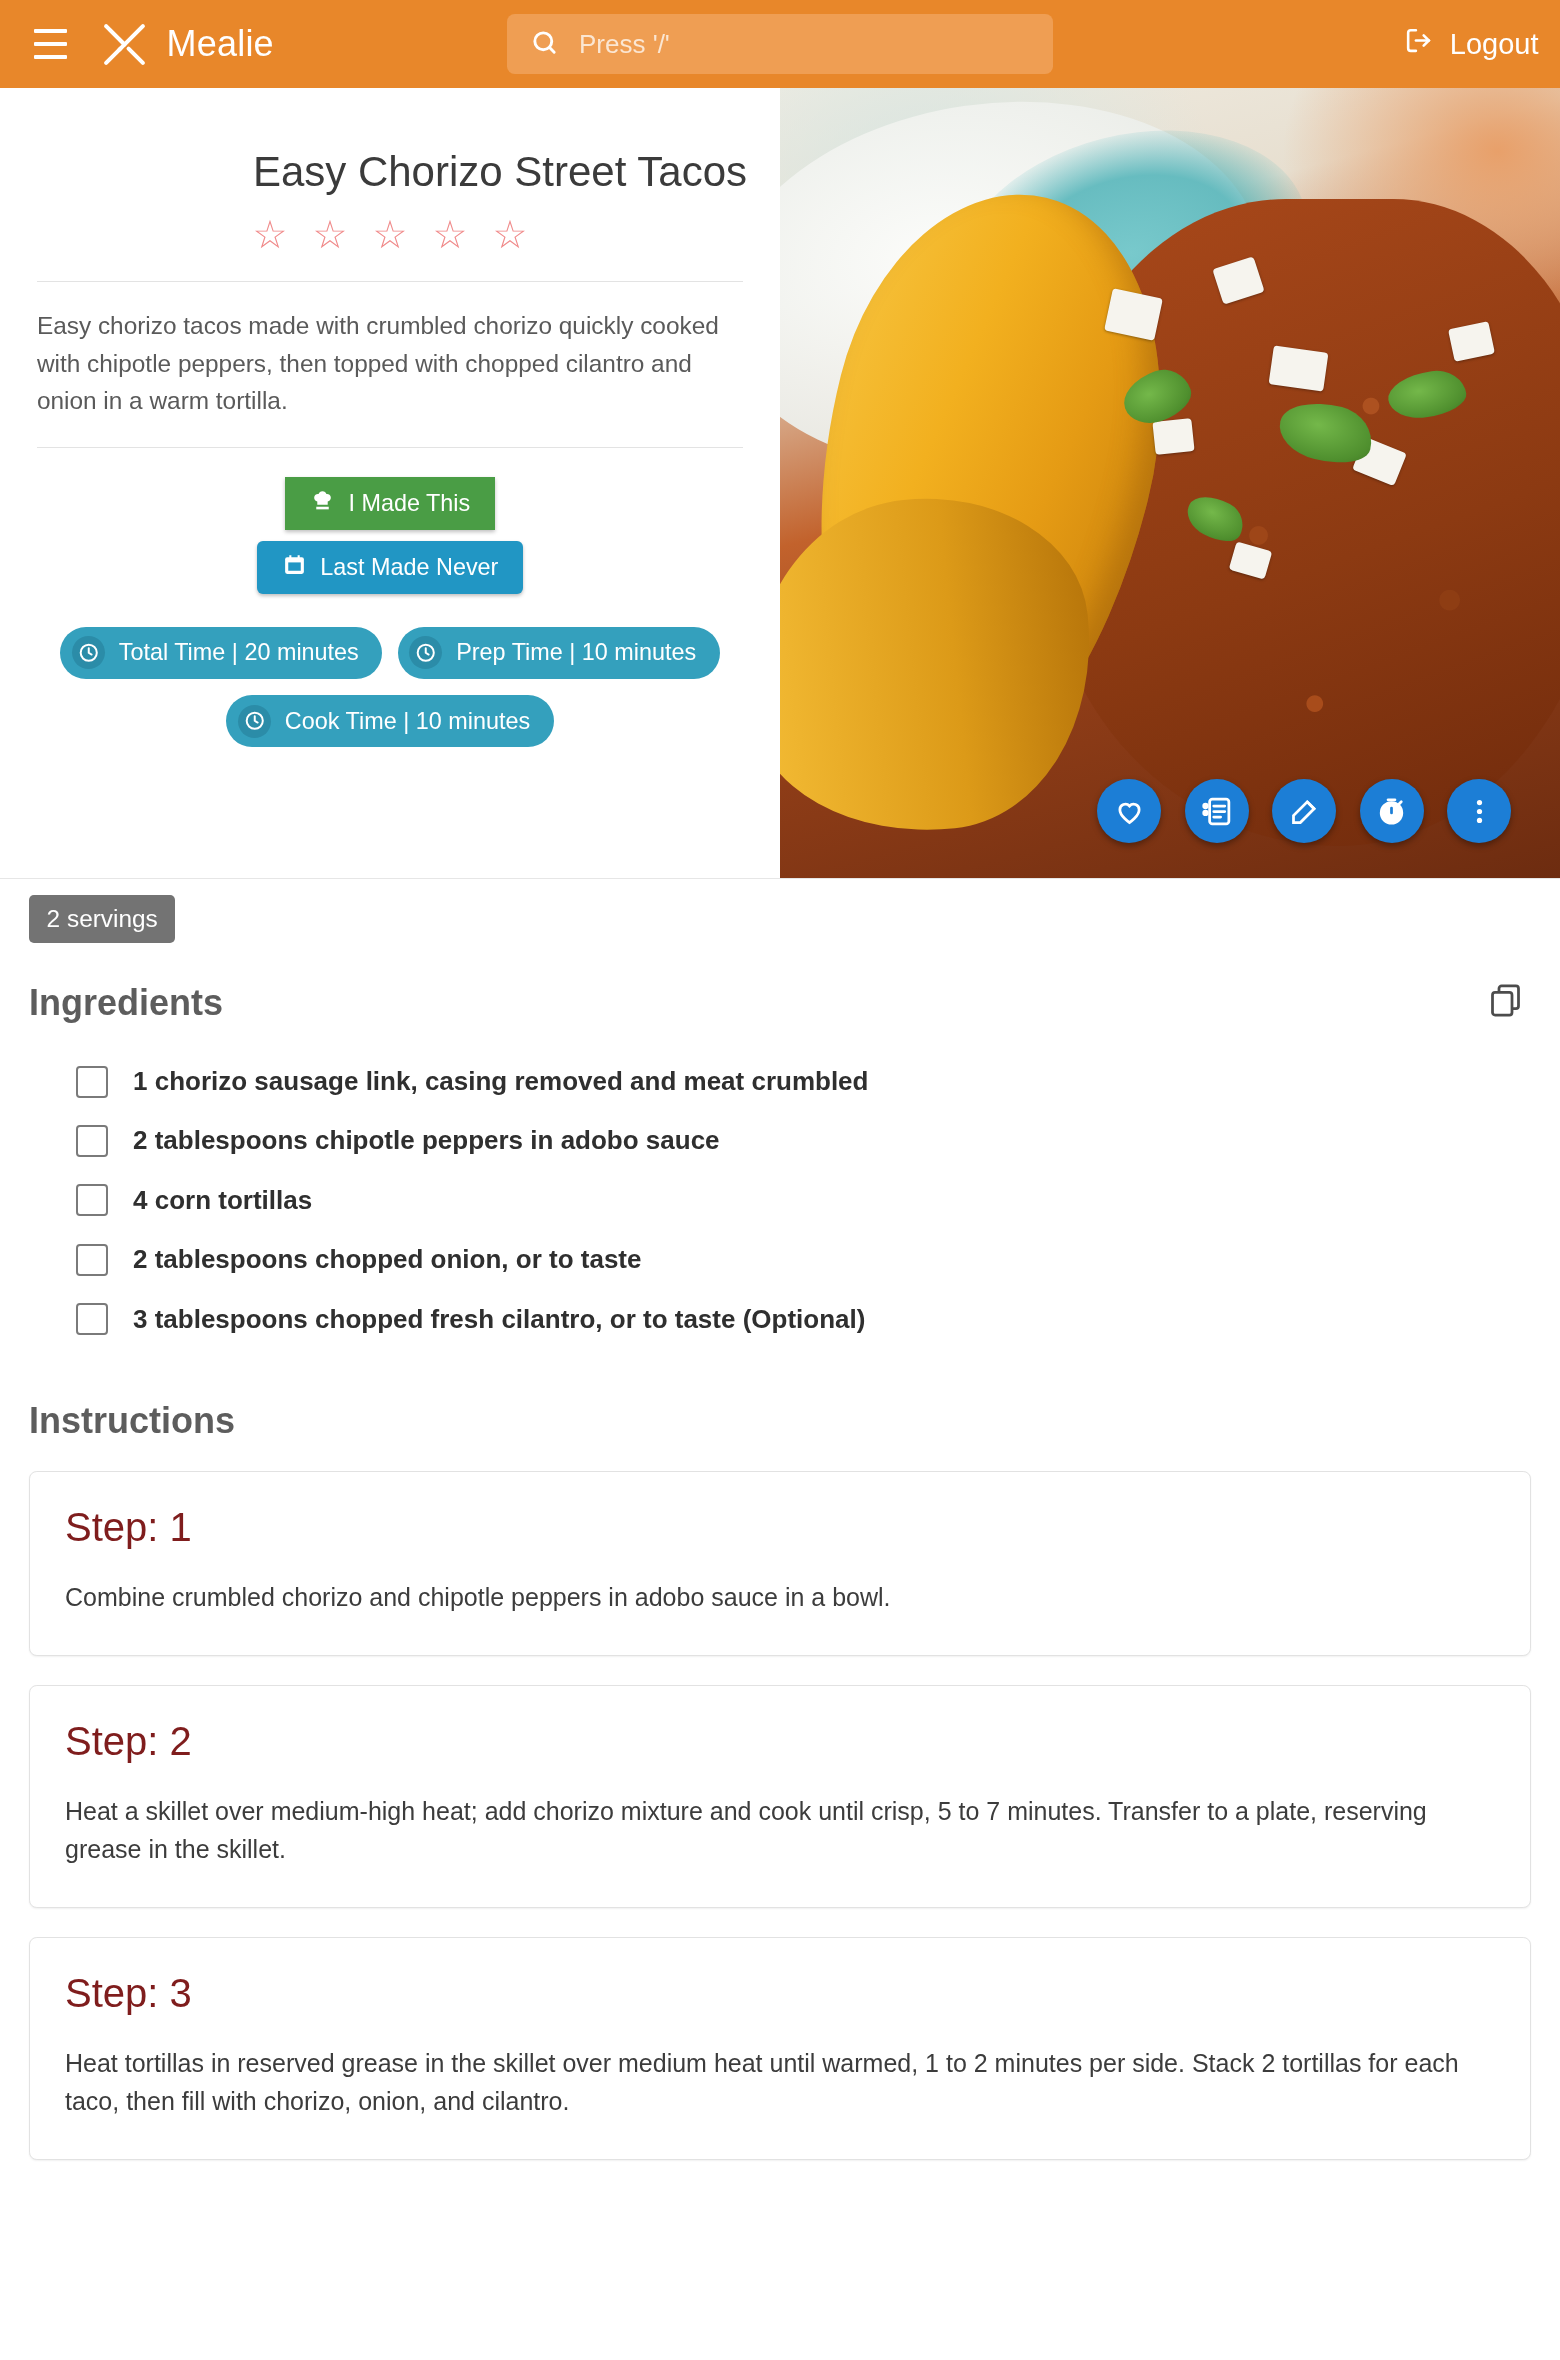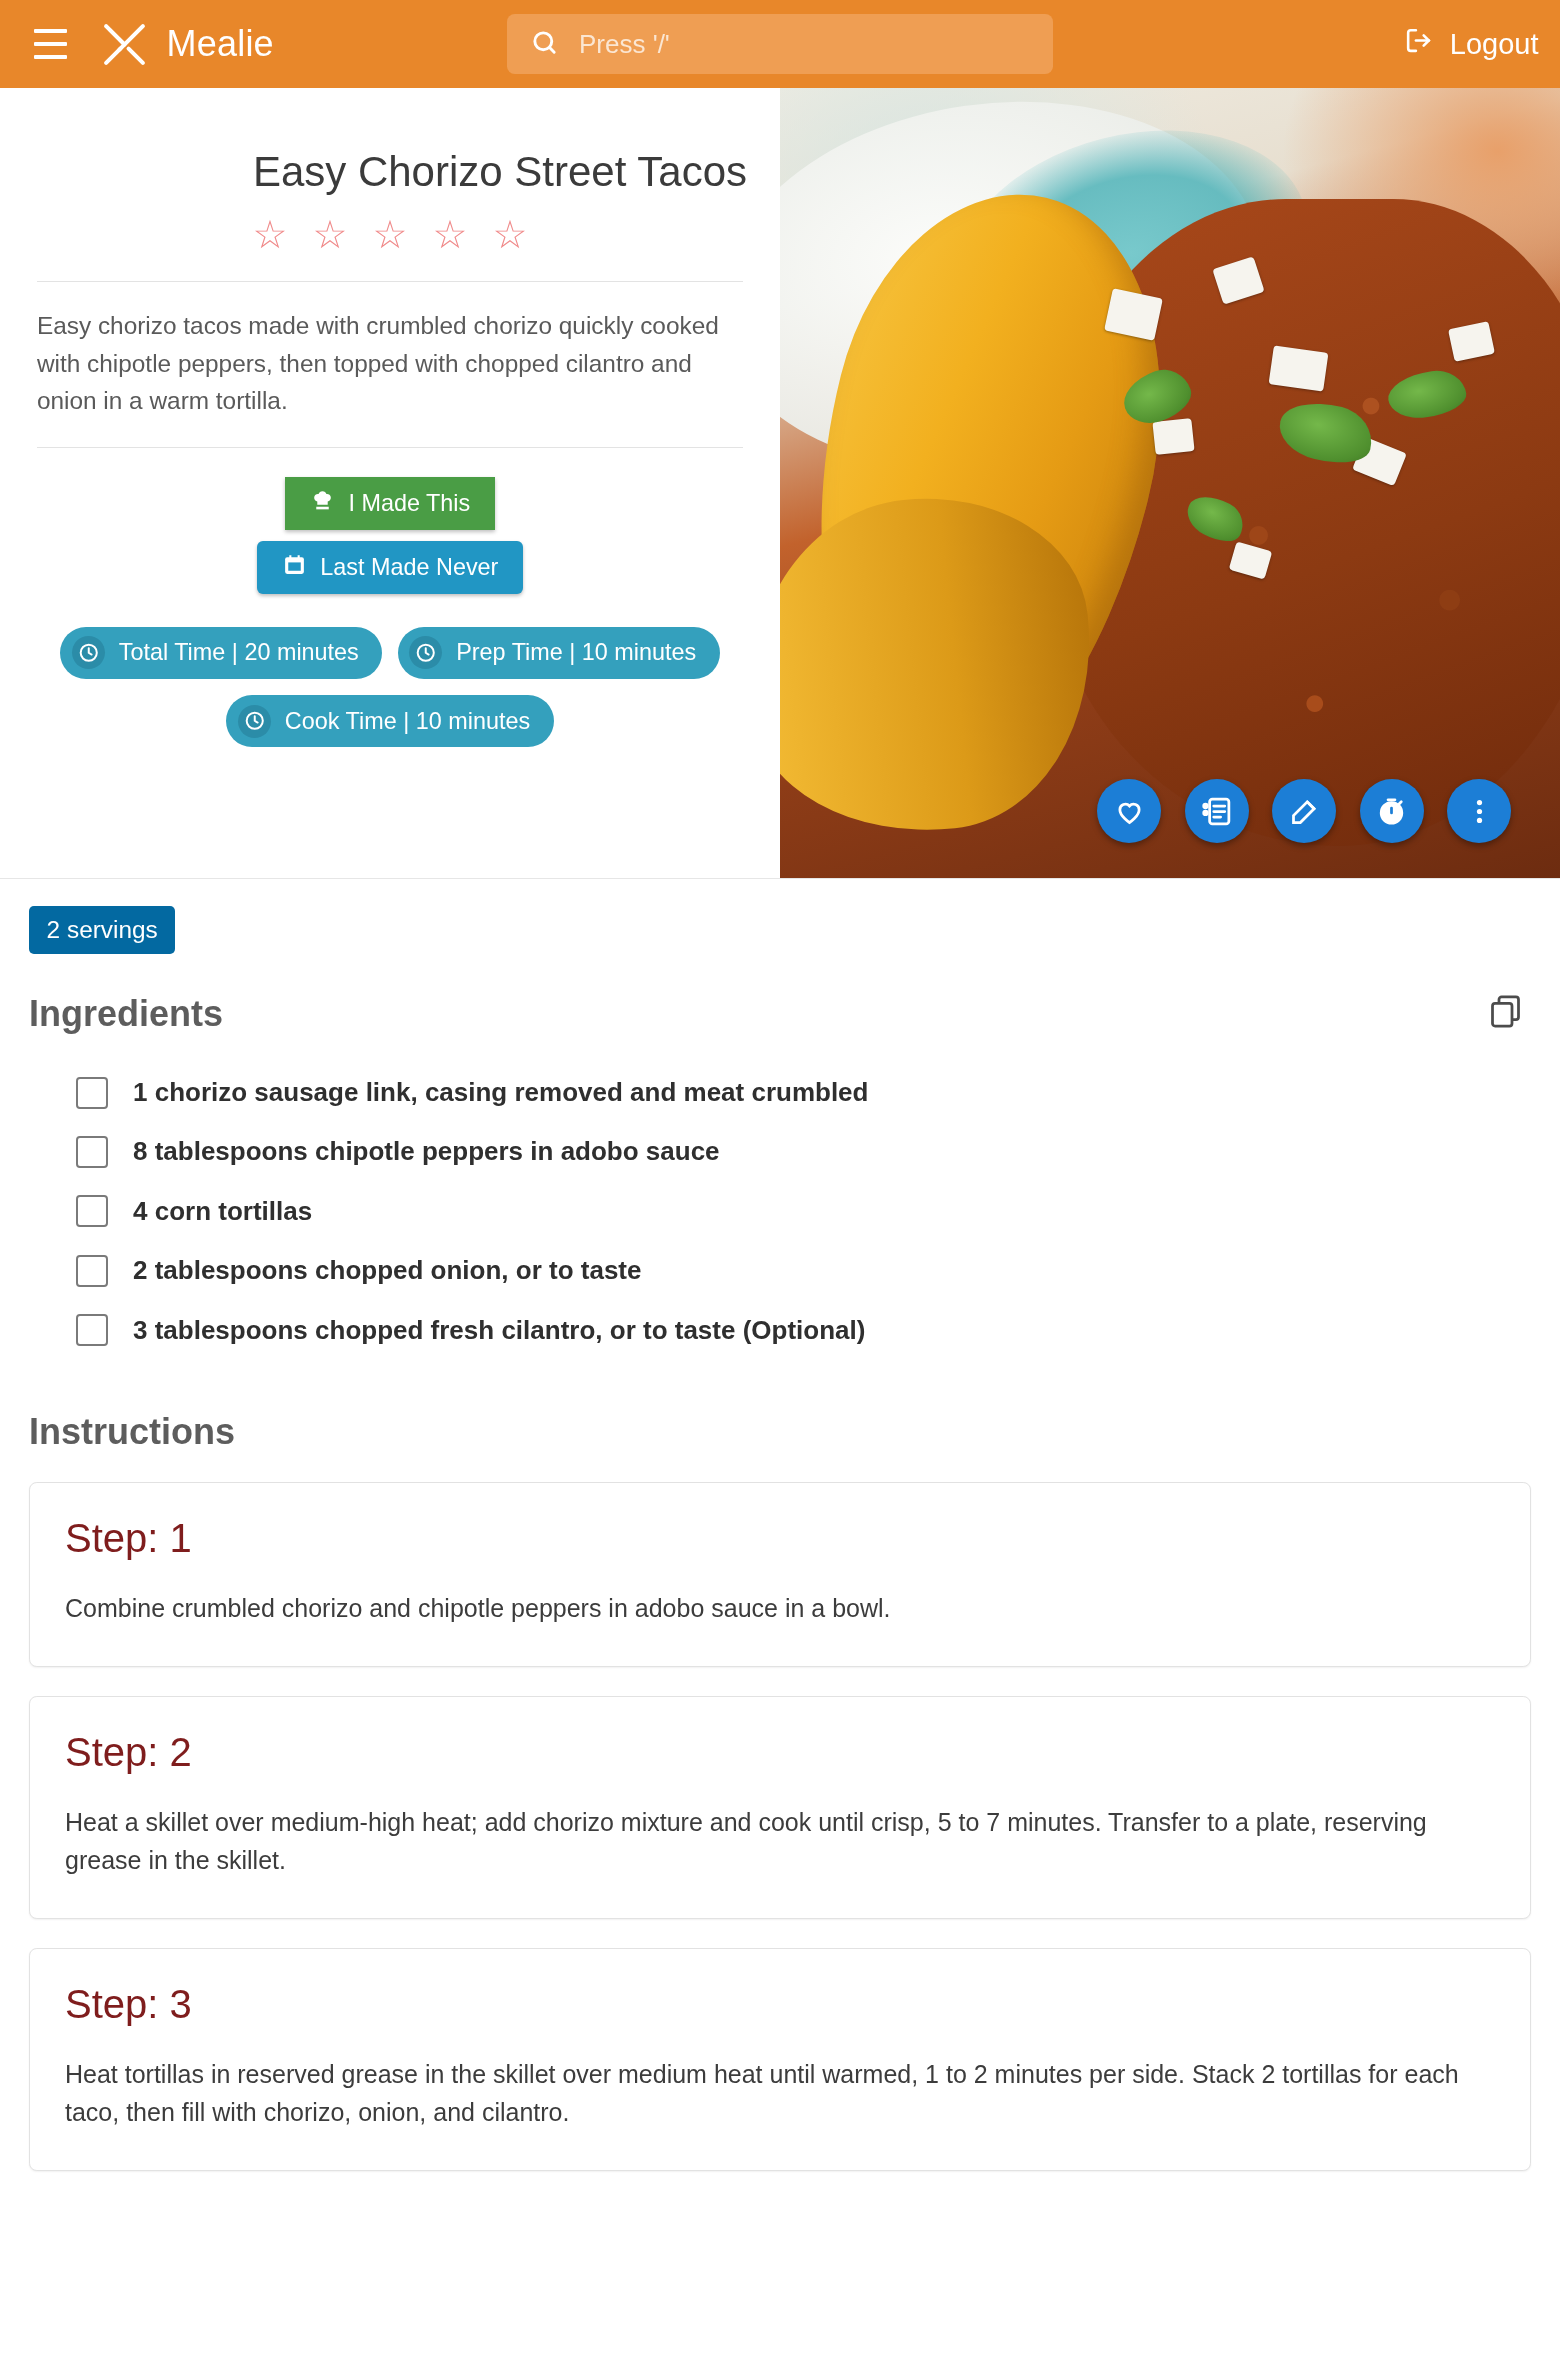--- a/index.html
+++ b/index.html
@@ -251,26 +251,26 @@
   .photo .cilantro {
     position: absolute;
     background: radial-gradient(ellipse at 40% 40%, #74b84a 0%, #4f8f2e 70%, #3d6f22 100%);
     border-radius: 60% 40% 55% 45% / 50% 60% 40% 50%;
   }
 
   
   .content { padding: 0 29px 39px 29px; }
   .servings {
     display: inline-block;
-    background: #0369a1;
+    background: #737373;
     color: #ffffff;
     font-size: 24.4px;
     padding: 9.8px 17.6px;
     border-radius: 4.9px;
-    margin-top: 27px;
+    margin-top: 16px;
   }
   .section-head {
     display: flex; align-items: center;
     justify-content: space-between;
     margin-top: 33px;
   }
   .section-title {
     font-size: 36px;
     font-weight: bold;
     color: #5d5d5d;
@@ -502,21 +502,21 @@
     </div>
   </div>
 
   <div class="ingredient-list">
     <div class="ingredient">
       <div class="checkbox"></div>
       <div class="ingredient-text">1 chorizo sausage link, casing removed and meat crumbled</div>
     </div>
     <div class="ingredient">
       <div class="checkbox"></div>
-      <div class="ingredient-text">8 tablespoons chipotle peppers in adobo sauce</div>
+      <div class="ingredient-text">2 tablespoons chipotle peppers in adobo sauce</div>
     </div>
     <div class="ingredient">
       <div class="checkbox"></div>
       <div class="ingredient-text">4 corn tortillas</div>
     </div>
     <div class="ingredient">
       <div class="checkbox"></div>
       <div class="ingredient-text">2 tablespoons chopped onion, or to taste</div>
     </div>
     <div class="ingredient">

